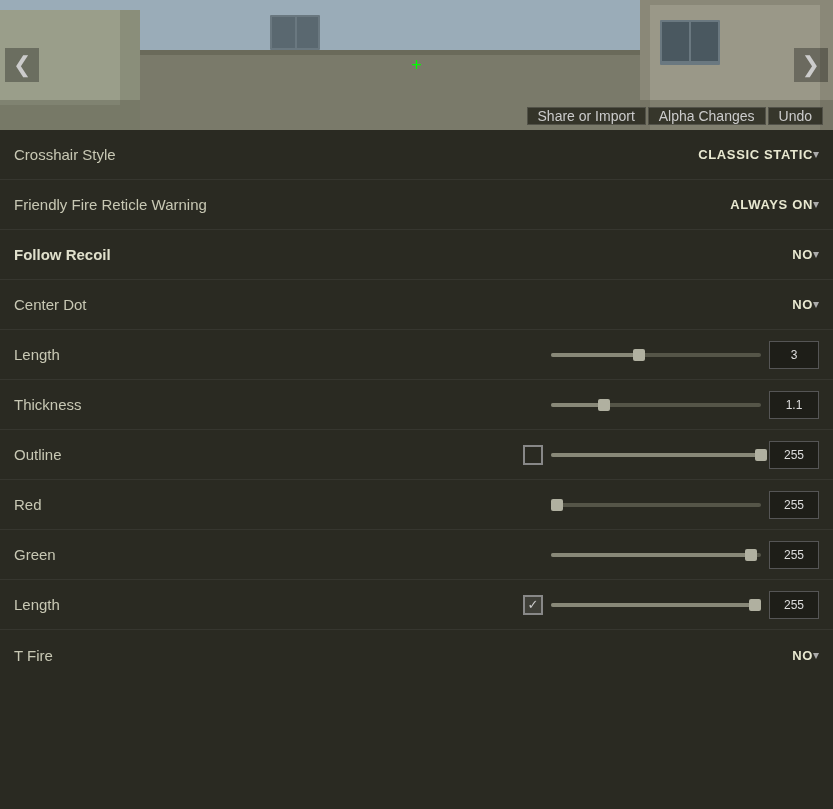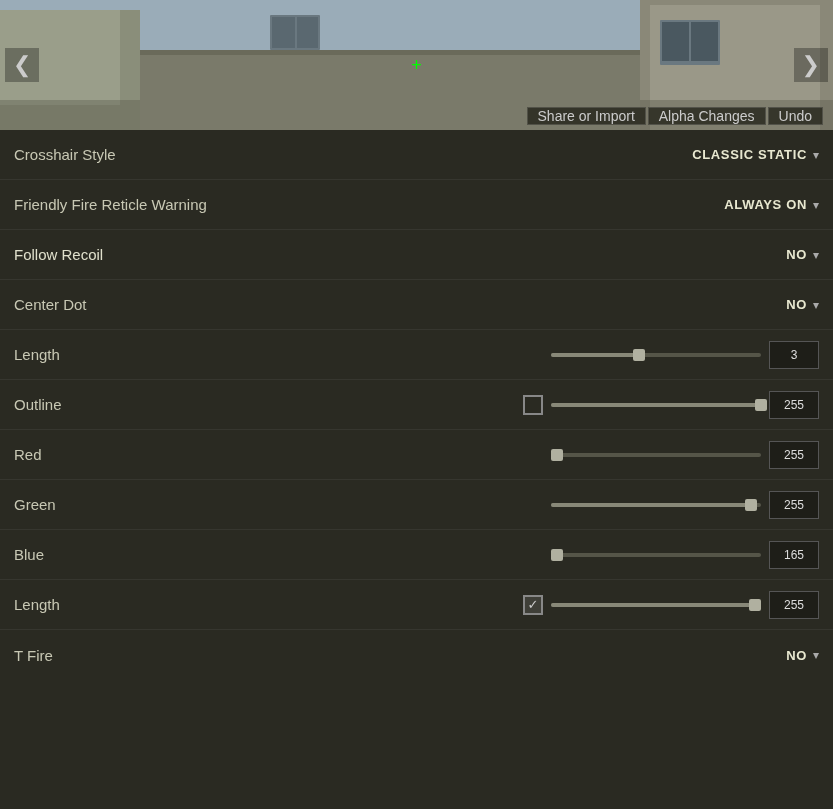--- a/index.html
+++ b/index.html
@@ -87,30 +87,30 @@
     }
     .setting-row:last-child { border-bottom: none; }
 
     .row-label {
       color: #c8c8b4;
       font-size: 15px;
       min-width: 160px;
       flex-shrink: 0;
     }
     .row-label.bold {
-      font-weight: normal;
+      font-weight: bold;
       color: #e0e0cc;
     }
 
     
     .row-dropdown {
       margin-left: auto;
       display: flex;
-      align-items: center;
-      gap: 6px;
+      align-items: flex-start;
+      gap: 0;
       cursor: pointer;
     }
     .dropdown-value {
       color: #e8e8d0;
       font-size: 13px;
       font-weight: bold;
       text-transform: uppercase;
       letter-spacing: 0.05em;
     }
     .dropdown-arrow {
@@ -267,20 +267,32 @@
       <div class="slider-track-wrap">
         <div class="slider-track">
           <div class="slider-fill" style="width:42%"></div>
           <div class="slider-thumb" style="left:42%"></div>
         </div>
       </div>
       <div class="slider-value">3</div>
     </div>
   </div>
 
+  <div class="setting-row">
+    <span class="row-label">Thickness</span>
+    <div class="slider-area">
+      <div class="slider-track-wrap">
+        <div class="slider-track">
+          <div class="slider-fill" style="width:25%"></div>
+          <div class="slider-thumb" style="left:25%"></div>
+        </div>
+      </div>
+      <div class="slider-value">1.1</div>
+    </div>
+  </div>
 
 
   <div class="setting-row">
     <span class="row-label">Outline</span>
     <div class="slider-area">
       <div class="checkbox-slot"></div>
       <div class="slider-track-wrap">
         <div class="slider-track">
           <div class="slider-fill" style="width:100%"></div>
           <div class="slider-thumb" style="left:100%"></div>
@@ -309,32 +321,20 @@
       <div class="slider-track-wrap">
         <div class="slider-track">
           <div class="slider-fill" style="width:95%"></div>
           <div class="slider-thumb" style="left:95%"></div>
         </div>
       </div>
       <div class="slider-value">255</div>
     </div>
   </div>
 
-  <div class="setting-row">
-    <span class="row-label">Blue</span>
-    <div class="slider-area">
-      <div class="slider-track-wrap">
-        <div class="slider-track">
-          <div class="slider-fill" style="width:3%"></div>
-          <div class="slider-thumb" style="left:3%"></div>
-        </div>
-      </div>
-      <div class="slider-value">165</div>
-    </div>
-  </div>
 
   <div class="setting-row">
     <span class="row-label">Length</span>
     <div class="slider-area">
       <div class="checkbox-slot checked">
         <span class="checkmark">✓</span>
       </div>
       <div class="slider-track-wrap">
         <div class="slider-track">
           <div class="slider-fill" style="width:97%"></div>

